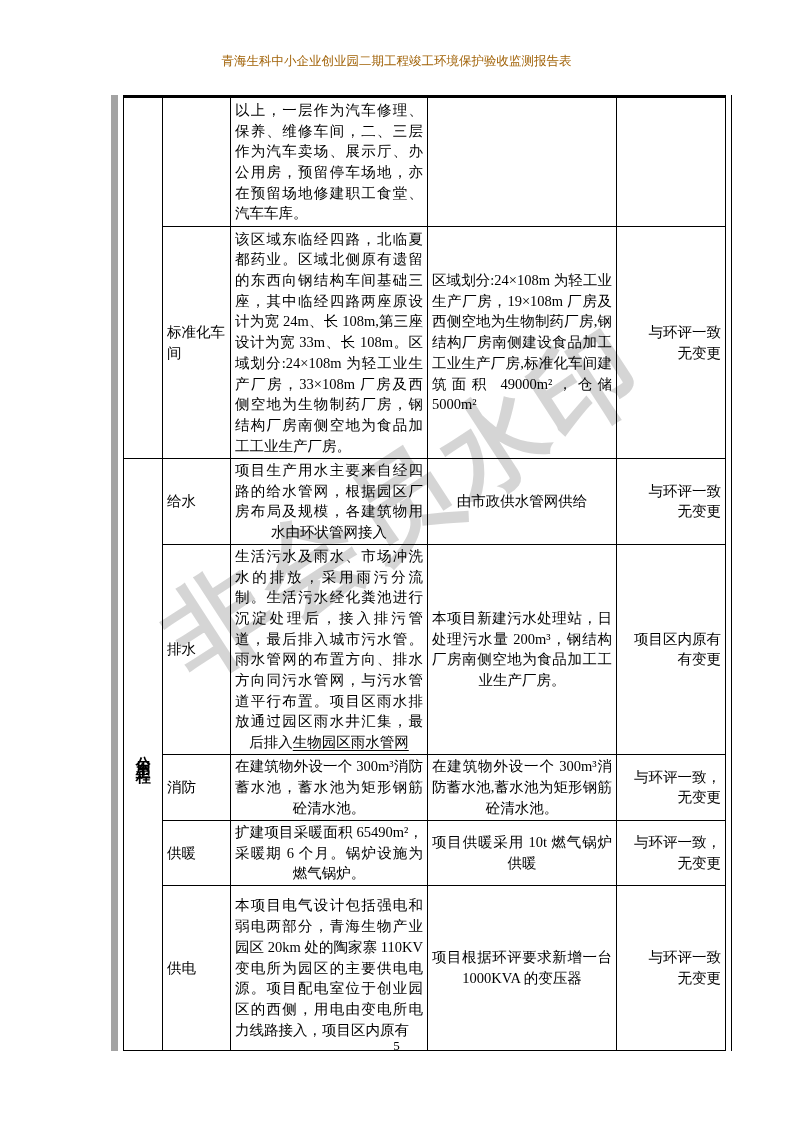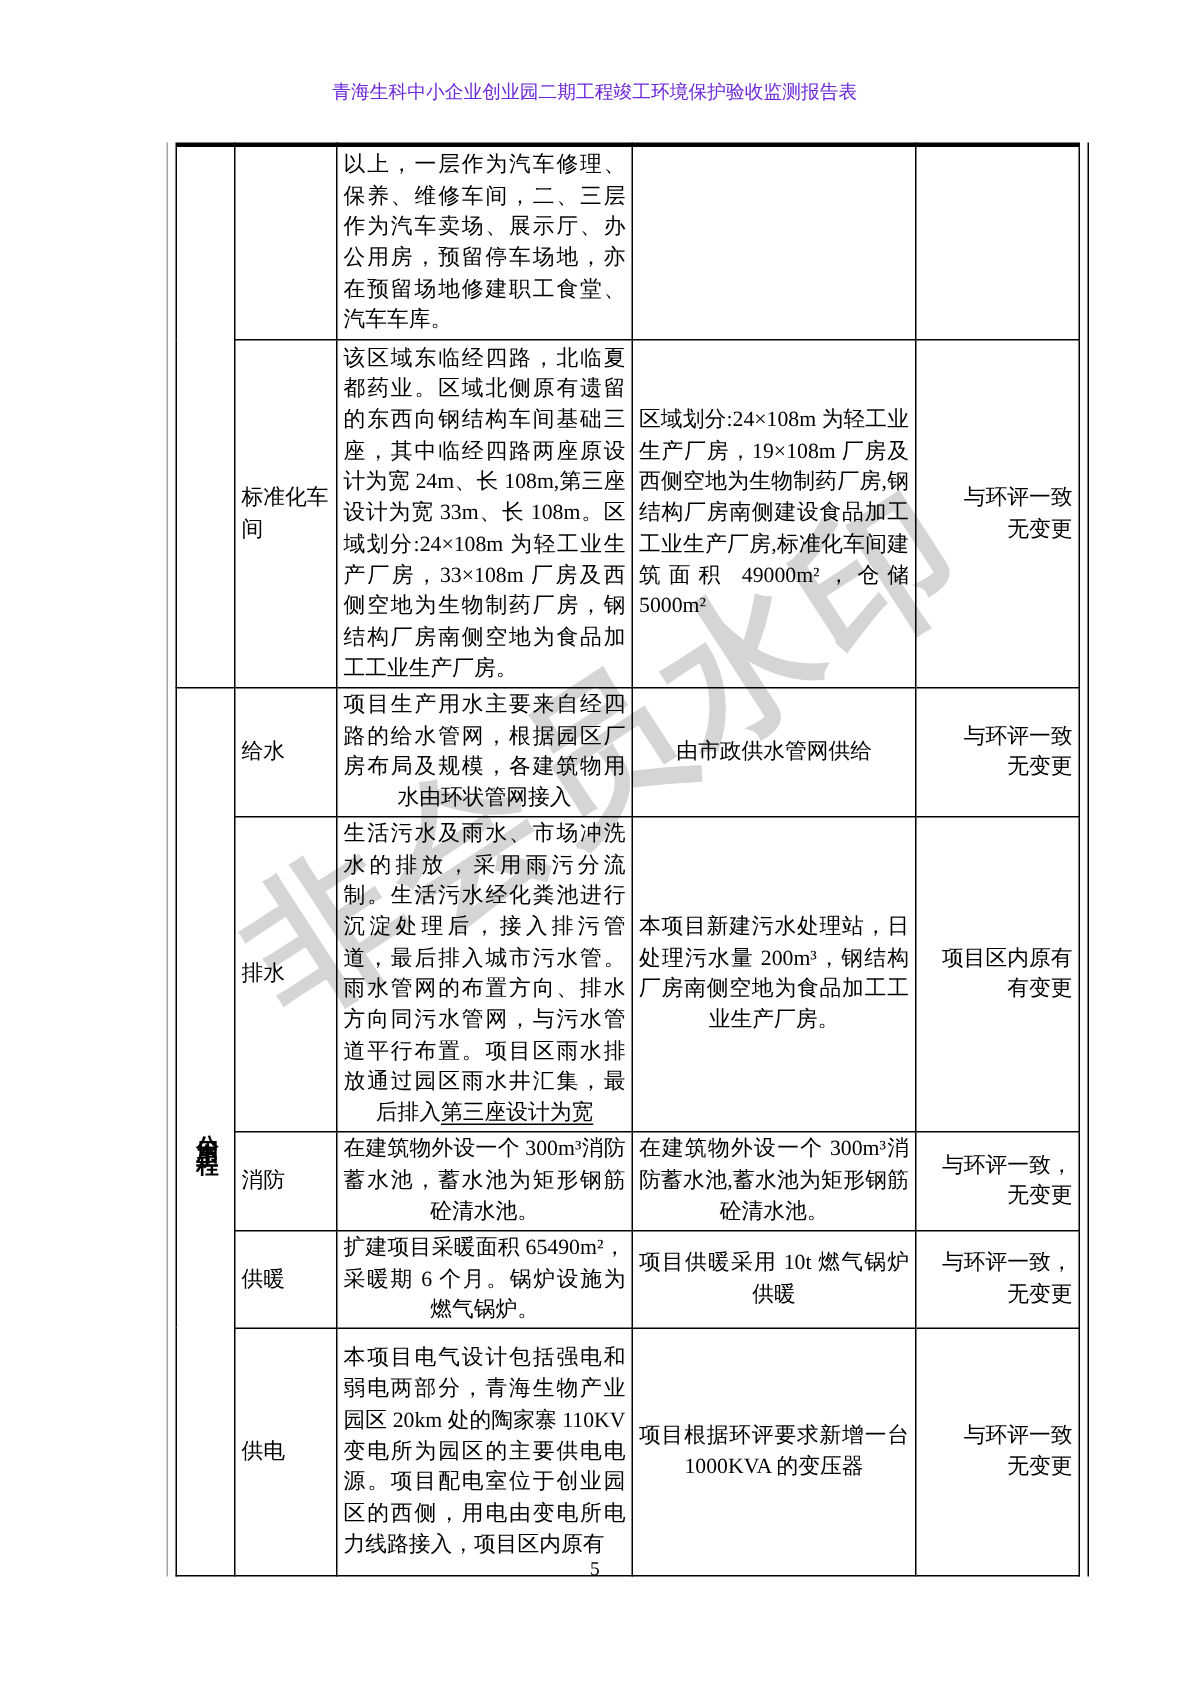--- a/index.html
+++ b/index.html
@@ -4,33 +4,33 @@
 <style>
   html,body{margin:0;padding:0;}
   body{
     width:793px;height:1122px;position:relative;overflow:hidden;
     background:#ffffff;
     font-family:"Liberation Serif","DejaVu Serif",serif;
     color:#000;
   }
   .title{
     position:absolute;top:53px;left:0;width:793px;
-    text-align:center;font-size:12.5px;color:#6d28d9;z-index:2;
+    text-align:center;font-size:12.5px;color:#a16207;z-index:2;
   }
   .watermark{
     position:absolute;left:175px;top:598px;z-index:1;
     font-size:104px;line-height:104px;letter-spacing:5px;
     font-weight:bold;color:rgba(178,178,178,0.55);
     transform:rotate(-33deg);transform-origin:0 50%;
     white-space:nowrap;pointer-events:none;
     font-family:"Liberation Sans","DejaVu Sans",sans-serif;
   }
   .table-wrap{
     position:absolute;left:111px;top:95px;z-index:2;
-    border-left:1px solid #a3a3a3;border-right:1px solid #000;
+    border-left:7px solid #a3a3a3;border-right:1px solid #000;
     padding:0 5px;
   }
   table.report{
     border-collapse:collapse;table-layout:fixed;
     width:557px;
     border-top:3px solid #000;
     font-size:14.5px;line-height:20.7px;
   }
   table.report td{
     border:1px solid #000;
@@ -89,21 +89,21 @@
         </td>
         <td class="c2" style="height:81px">给水</td>
         <td class="c3 jc">项目生产用水主要来自经四路的给水管网，根据园区厂房布局及规模，各建筑物用水由环状管网接入</td>
         <td class="c4 jc">由市政供水管网供给</td>
         <td class="c5">与环评一致
 无变更</td>
       </tr>
 
       <tr>
         <td class="c2" style="height:205px">排水</td>
-        <td class="c3 jc"><span>生活污水及雨水、市场冲洗水的排放，采用雨污分流制。生活污水经化粪池进行沉淀处理后，接入排污管道，最后排入城市污水管。雨水管网的布置方向、排水方向同污水管网，与污水管道平行布置。项目区雨水排放通过园区雨水井汇集，最后排入</span><span class="u">第三座设计为宽</span></td>
+        <td class="c3 jc"><span>生活污水及雨水、市场冲洗水的排放，采用雨污分流制。生活污水经化粪池进行沉淀处理后，接入排污管道，最后排入城市污水管。雨水管网的布置方向、排水方向同污水管网，与污水管道平行布置。项目区雨水排放通过园区雨水井汇集，最后排入</span><span class="u">生物园区雨水管网</span></td>
         <td class="c4 jc">本项目新建污水处理站，日处理污水量 200m³，钢结构厂房南侧空地为食品加工工业生产厂房。</td>
         <td class="c5">项目区内原有
 有变更</td>
       </tr>
 
       <tr>
         <td class="c2" style="height:63px">消防</td>
         <td class="c3 jc">在建筑物外设一个 300m³消防蓄水池，蓄水池为矩形钢筋砼清水池。</td>
         <td class="c4 jc">在建筑物外设一个 300m³消防蓄水池,蓄水池为矩形钢筋砼清水池。</td>
         <td class="c5">与环评一致，

